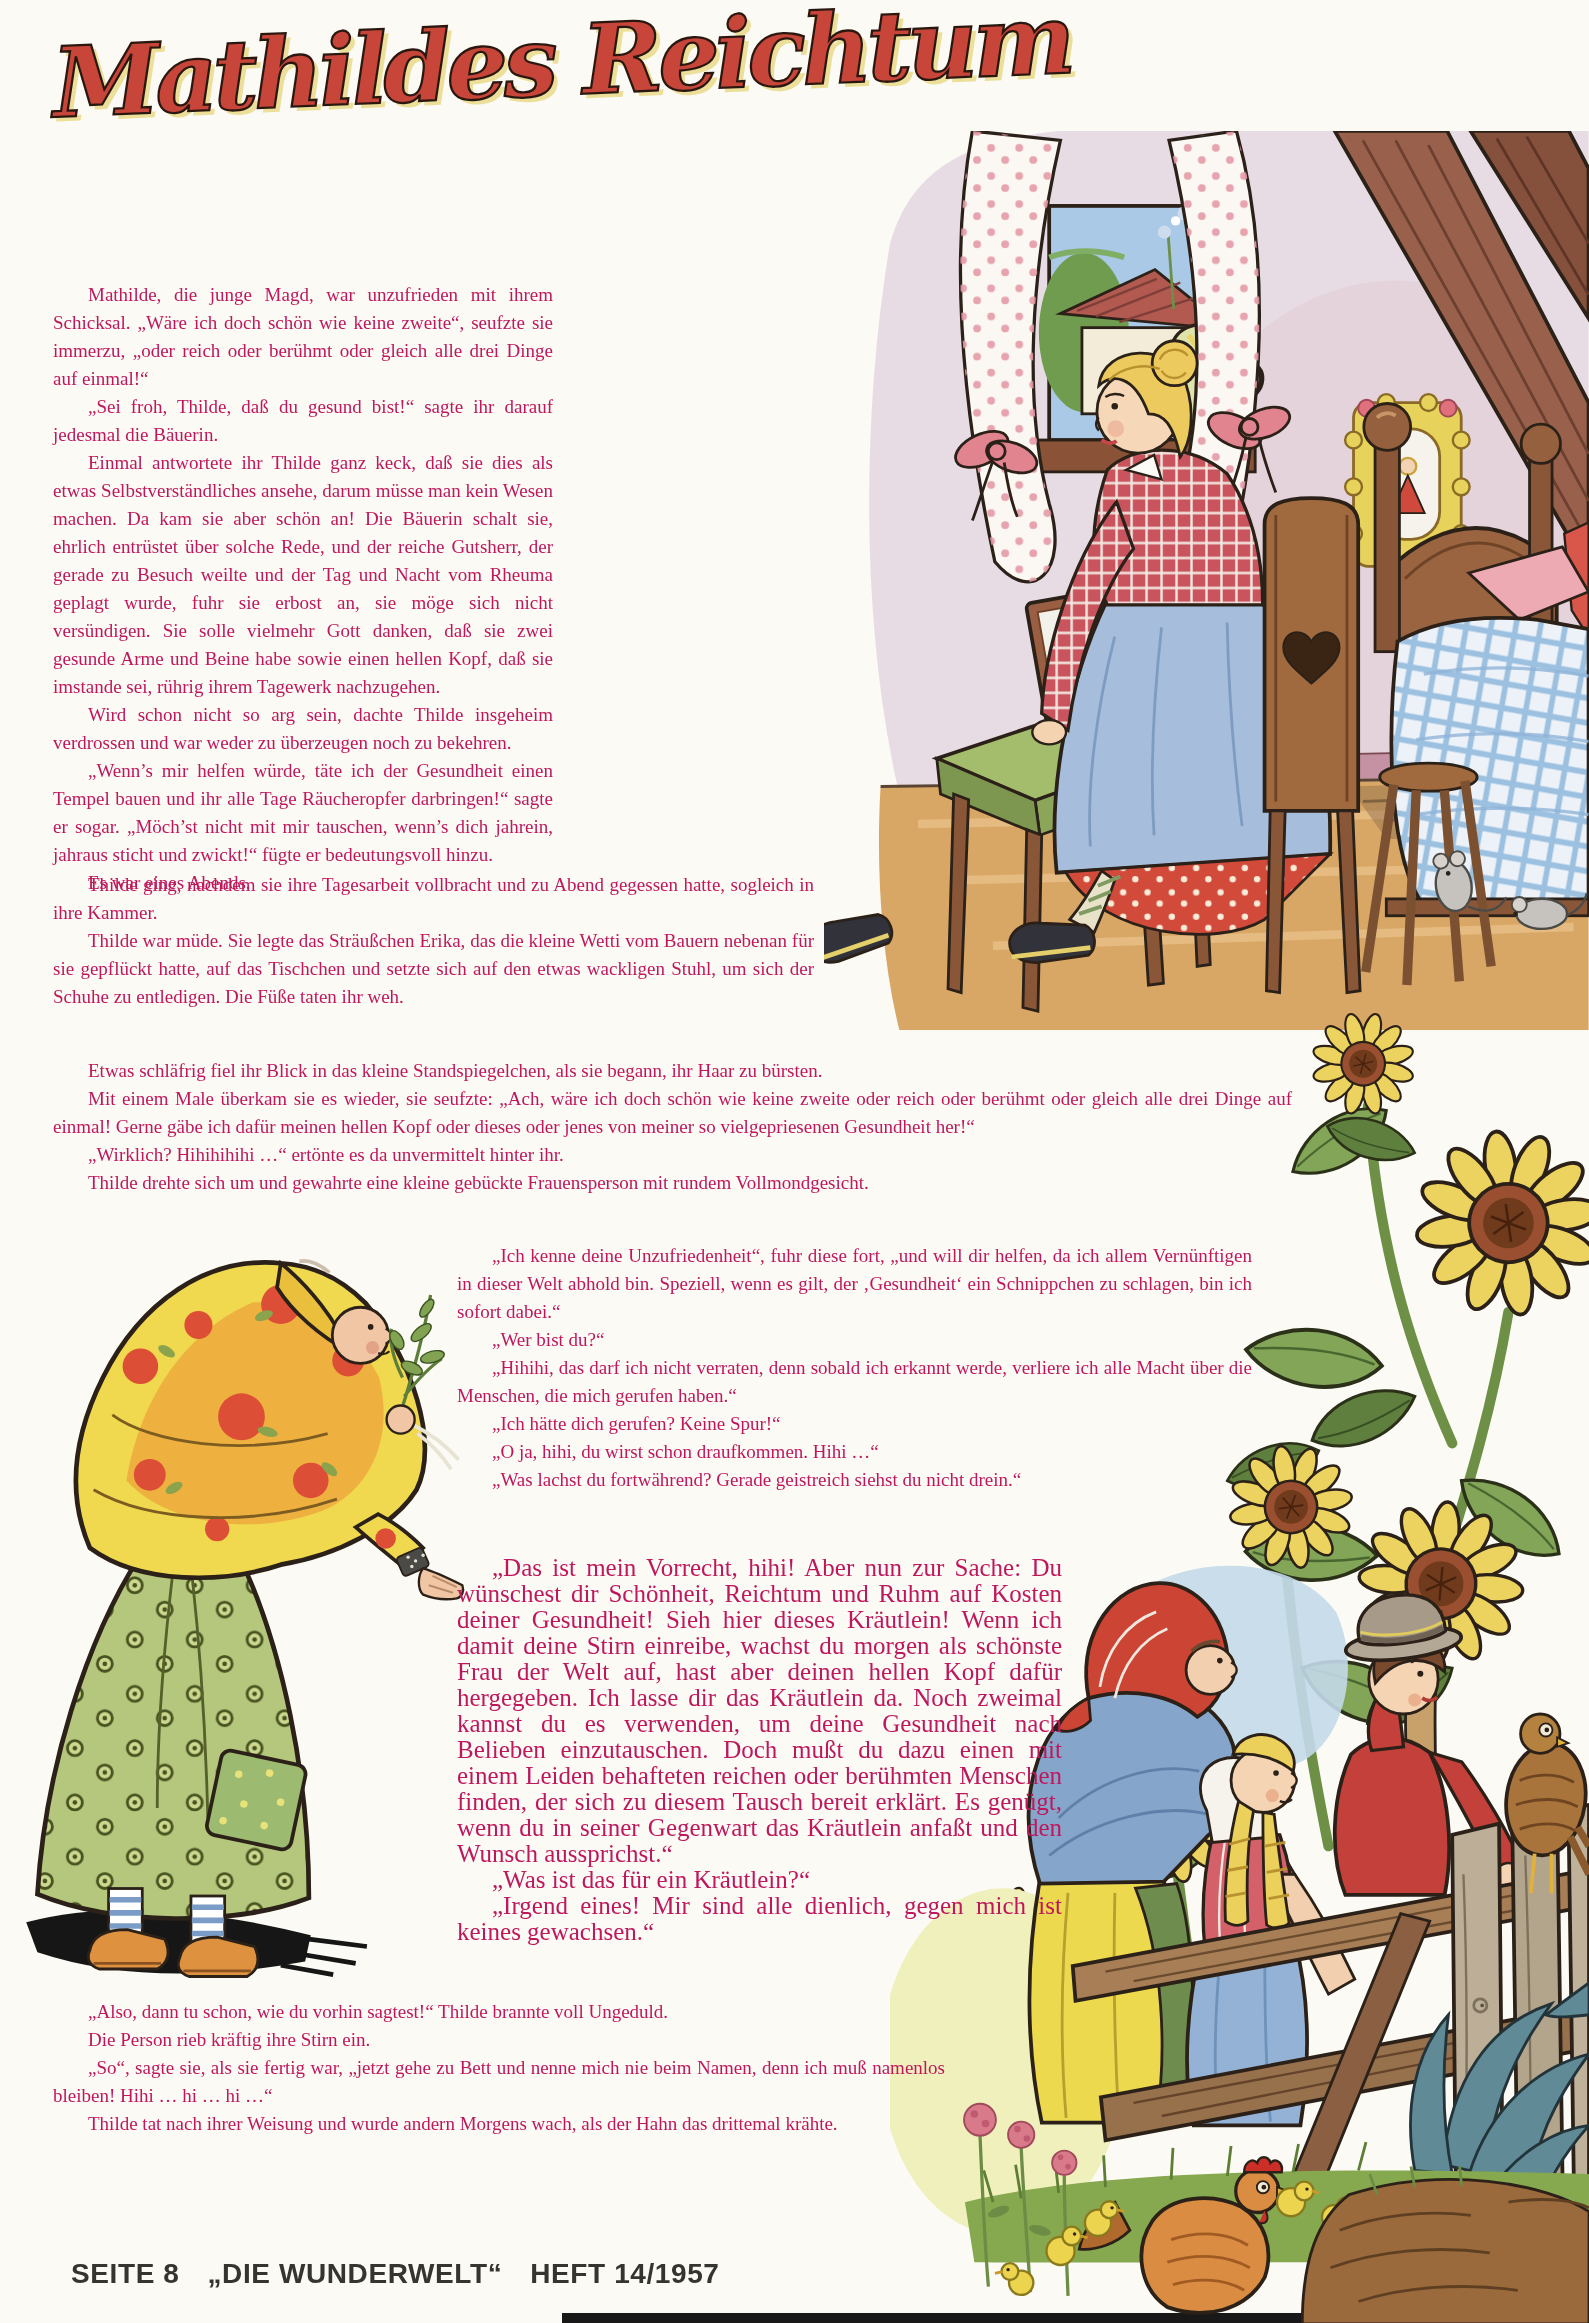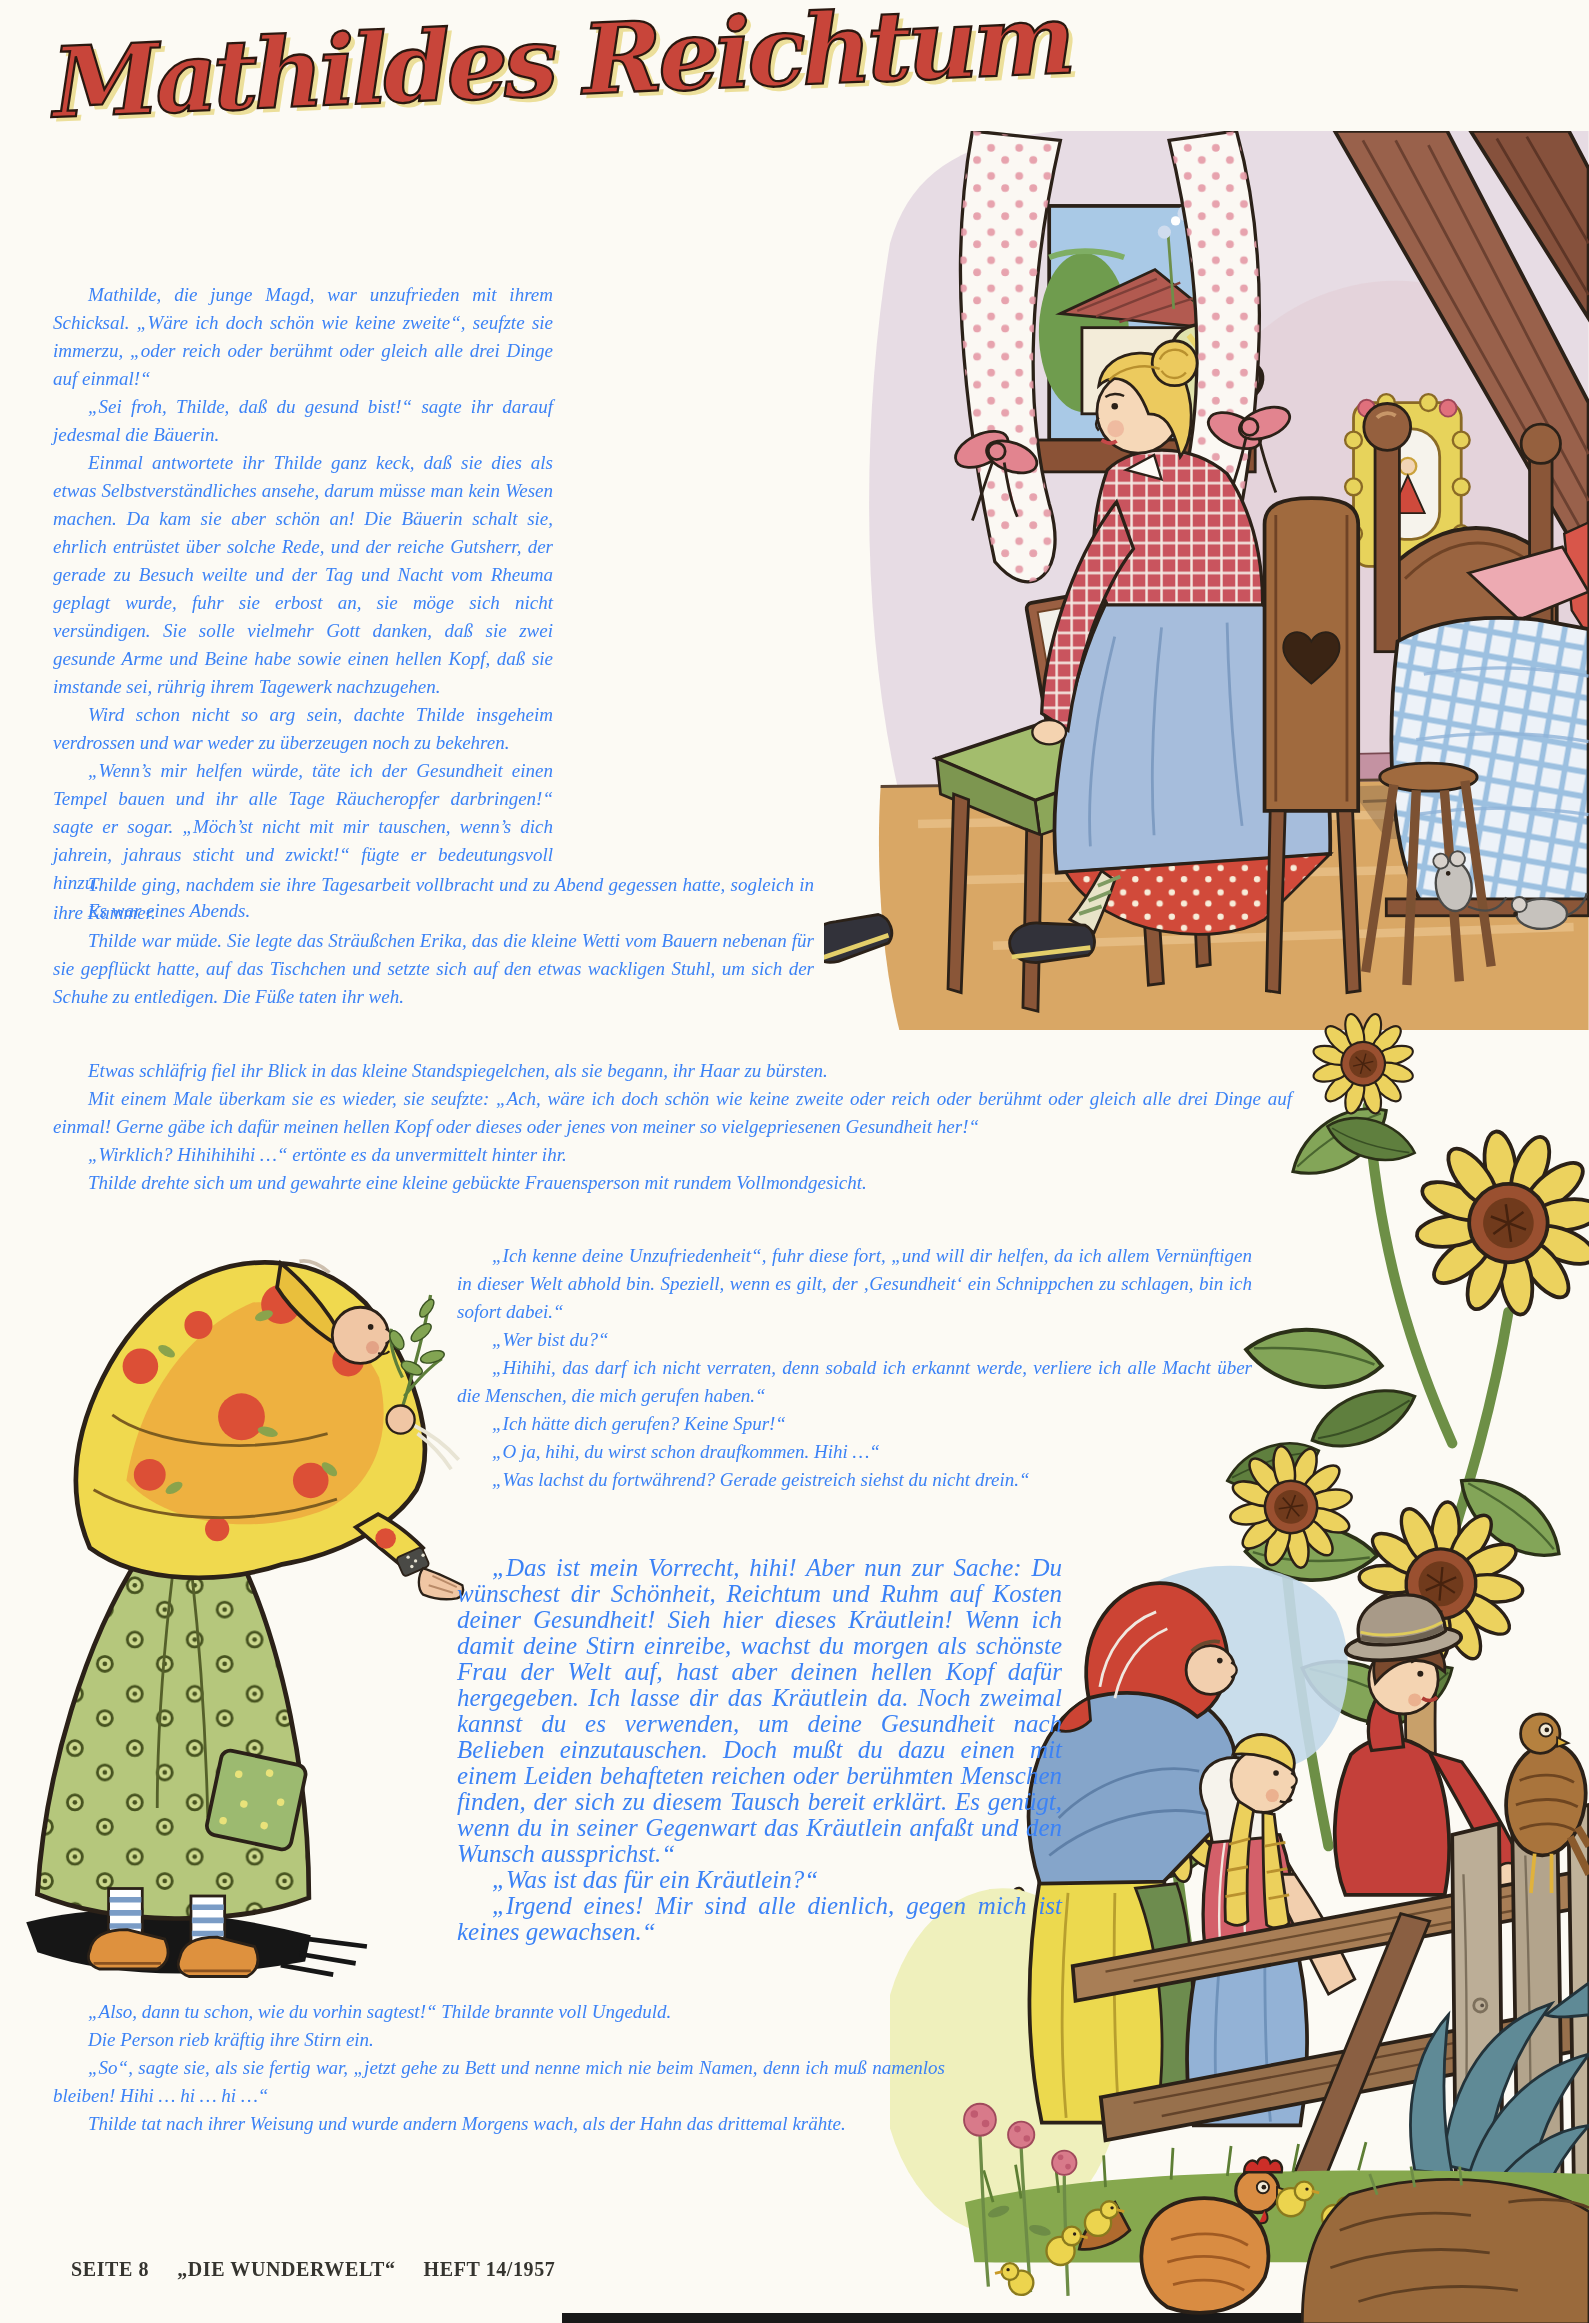--- a/index.html
+++ b/index.html
@@ -3,34 +3,34 @@
 <meta charset="utf-8">
 <style>
   html,body{margin:0;padding:0;background:#fcfaf4;}
   #page{position:relative;width:1589px;height:2324px;background:#fcfaf4;overflow:hidden;}
   #title{position:absolute;left:52px;top:7.5px;width:824px;z-index:30;
     font-family:"DejaVu Serif",serif;font-style:italic;font-weight:bold;
     font-size:97px;letter-spacing:-4.7px;color:#c8453a;white-space:nowrap;
     transform:rotate(-2.5deg);-webkit-text-stroke:2.3px #2a1810;
     text-shadow:4.7px 4.7px 0 #ecdf9a;}
   .block{position:absolute;z-index:20;font-family:"Liberation Serif",serif;
-    font-size:19px;line-height:28px;color:#3b82f6;text-align:justify;font-style:italic;}
+    font-size:19px;line-height:28px;color:#be185d;text-align:justify;}
   .block p{margin:0;text-indent:35px;}
   #block-a{left:53px;top:281px;width:500px;}
   #block-b{left:53px;top:871px;width:761px;}
   #block-c{left:53px;top:1057px;width:1239px;}
   #block-d1{left:457px;top:1242px;width:795px;}
   #block-d2{left:457px;top:1555px;width:605px;font-size:25px;line-height:26px;}
   #block-e{left:53px;top:1998px;width:892px;}
   .illus{position:absolute;z-index:10;pointer-events:none;}
   #illus-bedroom{left:824px;top:131px;width:765px;height:899px;}
   #illus-right{left:890px;top:956px;width:699px;height:1368px;}
   #illus-oldwoman{left:0px;top:1246px;width:468px;height:759px;}
   #footer{position:absolute;left:71px;top:2258px;z-index:25;
-    font-family:Liberation Serif, serif;font-weight:bold;font-size:20px;
+    font-family:Liberation Sans, sans-serif;font-weight:bold;font-size:28px;
     color:#35342f;letter-spacing:0.6px;}
   #footer span{margin-right:28px;}
   #edge-bar{position:absolute;left:562px;top:2313px;width:1027px;height:10.3px;
     background:#181818;z-index:5;}
 </style>
 </head>
 <body>
 
 <div id="page">
 

